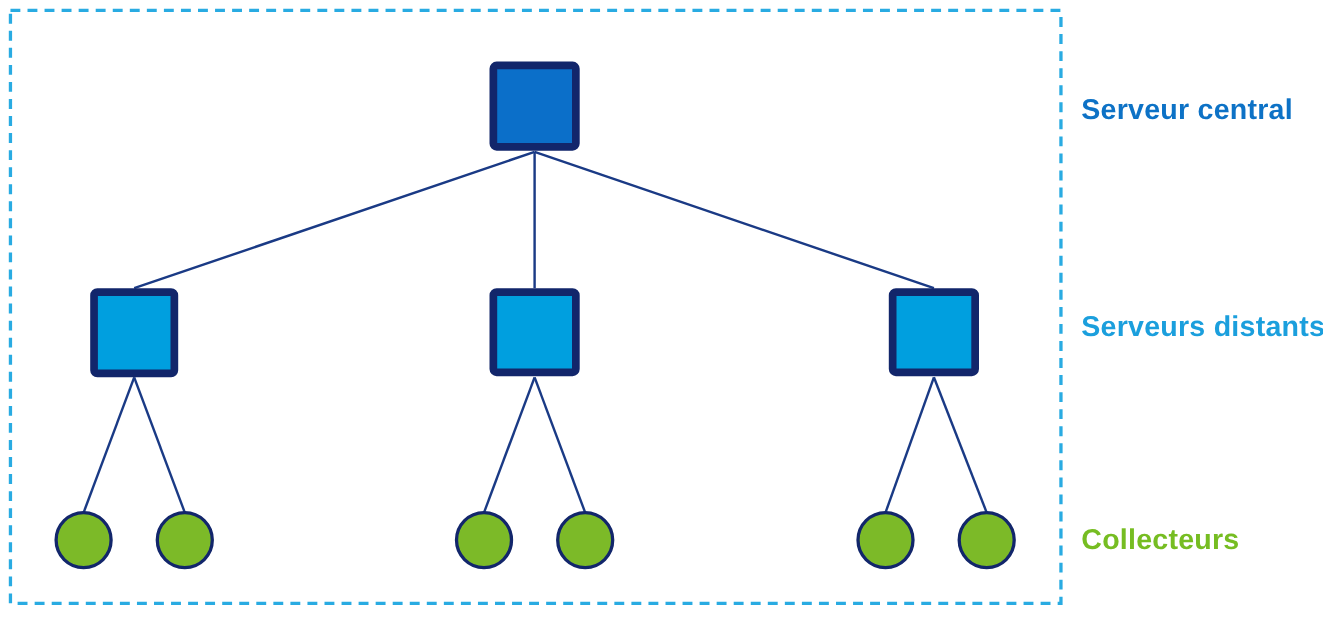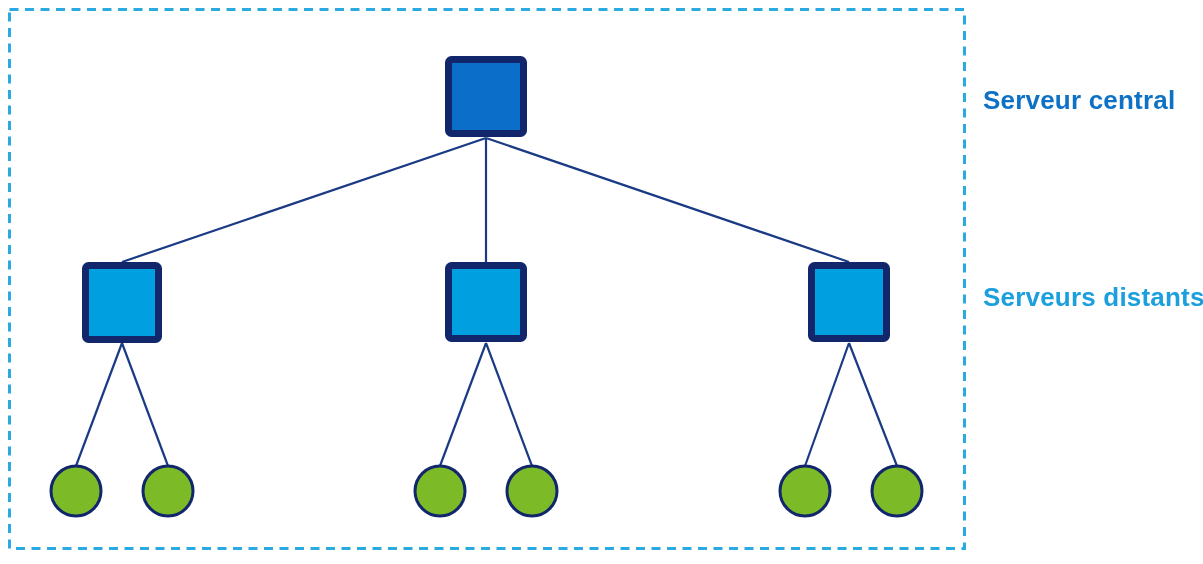--- a/index.html
+++ b/index.html
@@ -88,13 +88,14 @@
     <circle class="node-collector" cx="76" cy="491" r="25"></circle>
     <circle class="node-collector" cx="168" cy="491" r="25"></circle>
     <circle class="node-collector" cx="440" cy="491" r="25"></circle>
     <circle class="node-collector" cx="532" cy="491" r="25"></circle>
     <circle class="node-collector" cx="805" cy="491" r="25"></circle>
     <circle class="node-collector" cx="897" cy="491" r="25"></circle>
   </svg>
 
   <div class="tier-label central">Serveur central</div>
   <div class="tier-label remote">Serveurs distants</div>
+  <div class="tier-label collectors">Collecteurs</div>
 </div>
 
 </body></html>

